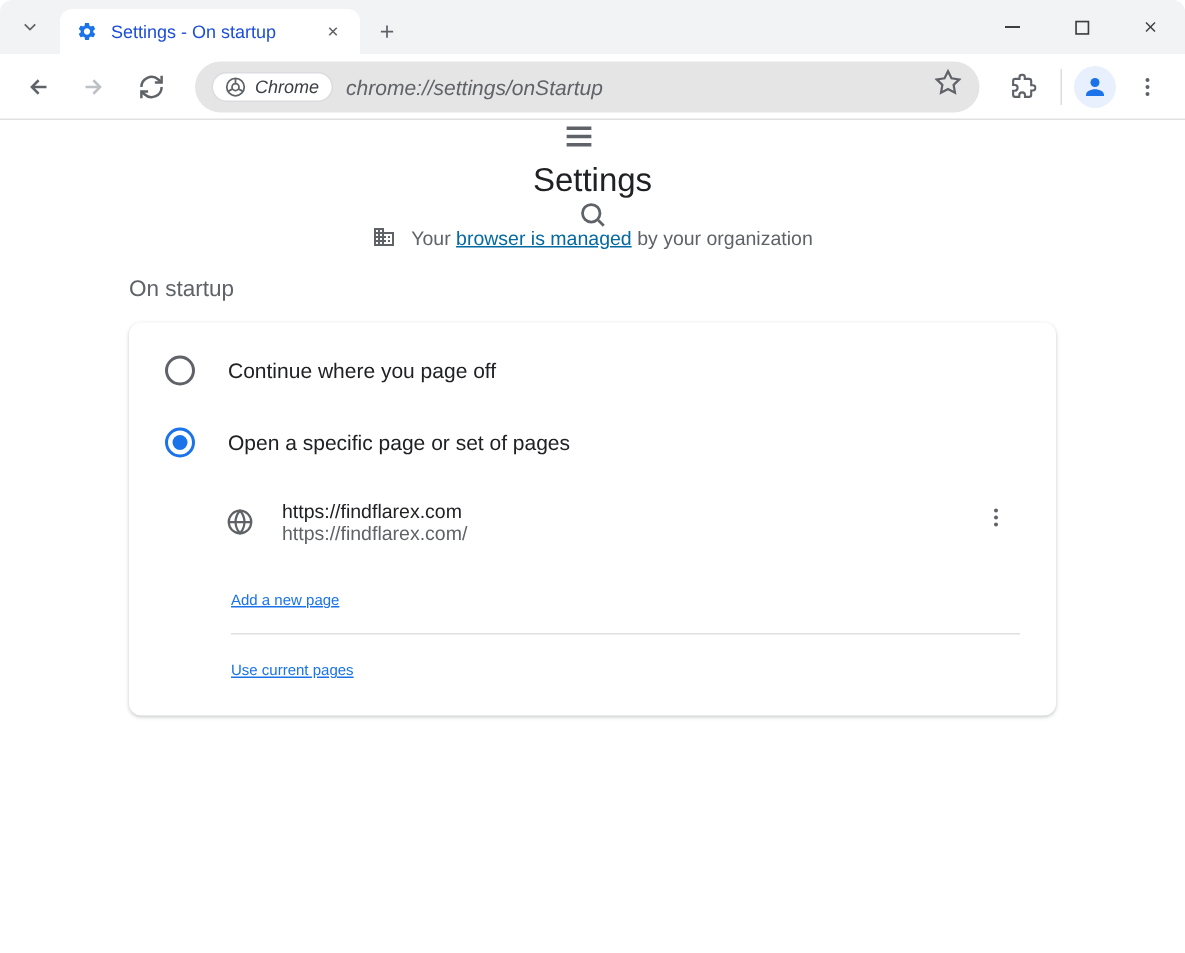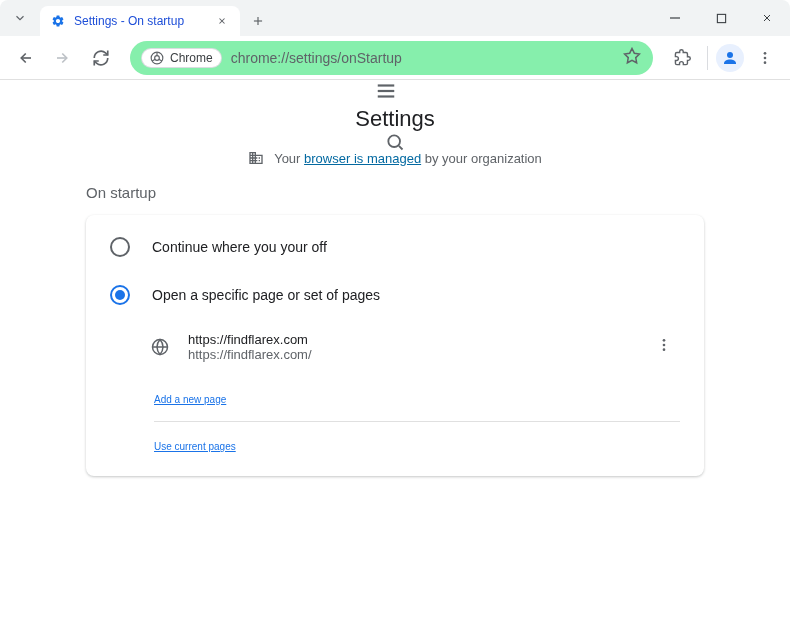--- a/index.html
+++ b/index.html
@@ -12,21 +12,21 @@
 .tab-title { font-size: 12px; color: #1d4ed8; flex: 1; }
 .tab-close { width: 16px; height: 16px; display: flex; align-items: center; justify-content: center; cursor: pointer; color: #5f6368; }
 .new-tab { width: 28px; display: flex; align-items: center; justify-content: center; margin-top: 6px; margin-left: 4px; cursor: pointer; color: #5f6368; }
 .titlebar-spacer { flex: 1; }
 .window-controls { display: flex; align-items: center; }
 .window-btn { width: 46px; height: 36px; display: flex; align-items: center; justify-content: center; cursor: pointer; color: #3c4043; }
 
 .toolbar { height: 44px; background: #fff; display: flex; align-items: center; padding: 0 8px; gap: 4px; border-bottom: 1px solid #e0e0e0; }
 .nav-btn { width: 34px; height: 34px; border-radius: 50%; display: flex; align-items: center; justify-content: center; cursor: pointer; color: #5f6368; }
 .nav-btn.disabled { color: #bdc1c6; cursor: default; }
-.omnibox { flex: 1; height: 34px; background: #86efac; border-radius: 17px; display: flex; align-items: center; padding: 0 12px; margin: 0 8px; }
+.omnibox { flex: 1; height: 34px; background: #e5e5e5; border-radius: 17px; display: flex; align-items: center; padding: 0 12px; margin: 0 8px; font-style: italic; }
 .chrome-chip { display: flex; align-items: center; background: #fff; border-radius: 12px; padding: 2px 8px; margin-right: 10px; box-shadow: 0 0 0 1px #dadce0; gap: 6px; }
 .chrome-chip-text { font-size: 12px; color: #3c4043; font-weight: 500; }
 .url-text { font-size: 14px; color: #5f6368; }
 .star-btn { margin-left: auto; color: #5f6368; cursor: pointer; }
 .ext-btn { width: 34px; height: 34px; display: flex; align-items: center; justify-content: center; cursor: pointer; color: #5f6368; }
 .profile-sep { width: 1px; height: 24px; background: #dadce0; margin: 0 4px; }
 .profile-btn { width: 28px; height: 28px; border-radius: 50%; display: flex; align-items: center; justify-content: center; cursor: pointer; background: #e8f0fe; color: #1a73e8; }
 .menu-btn { width: 34px; height: 34px; display: flex; align-items: center; justify-content: center; cursor: pointer; color: #5f6368; }
 
 .settings-header { height: 56px; display: flex; align-items: center; padding: 0 20px; flex-direction: column; }
@@ -195,21 +195,21 @@
     <span class="managed-link">browser is managed</span>
     <span>by your organization</span>
   </span>
 </div>
 
 <div class="content">
   <div class="section-title">On startup</div>
   <div class="card">
     <div class="radio-row">
       <div class="radio"></div>
-      <span class="radio-label">Continue where you your off</span>
+      <span class="radio-label">Continue where you page off</span>
     </div>
     <div class="radio-row">
       <div class="radio selected"></div>
       <span class="radio-label">Open a specific page or set of pages</span>
     </div>
     <div class="page-entry">
       <span class="globe-icon">
         <svg width="18" height="18" viewBox="0 0 24 24" fill="none" stroke="currentColor" stroke-width="2">
             <circle cx="12" cy="12" r="10"></circle>
             <line x1="2" y1="12" x2="22" y2="12"></line>

